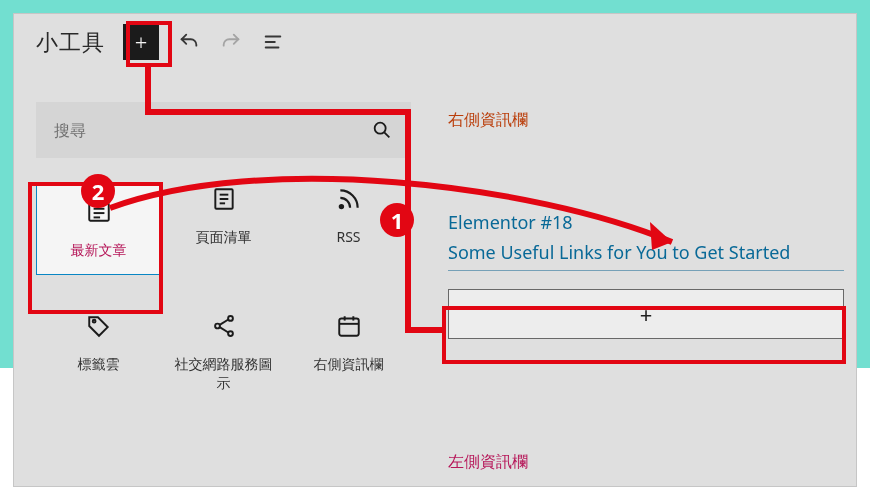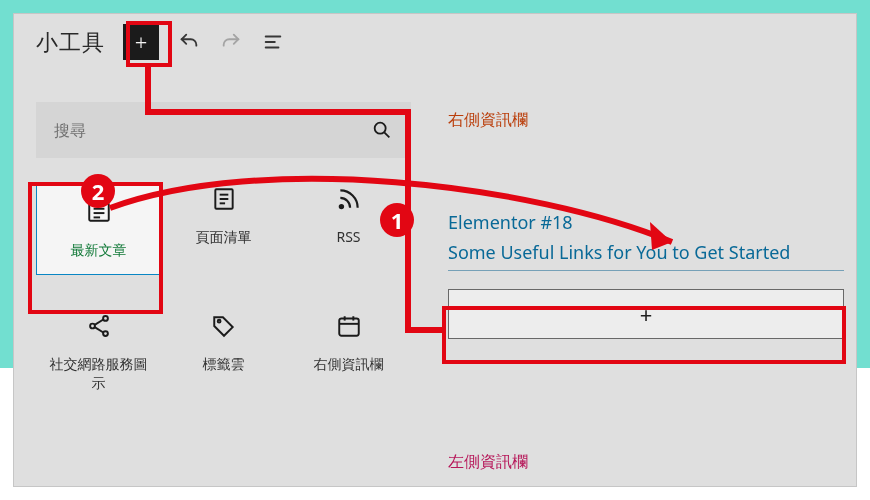--- a/index.html
+++ b/index.html
@@ -17,21 +17,21 @@
   .search { position:relative; width:100%; height:56px; background:#dedede; display:flex; align-items:center; padding:0 18px; }
   .search input { border:none; background:transparent; outline:none; font-size:16px; color:#701a75; width:100%; }
   .search .mag { position:absolute; right:18px; top:50%; transform:translateY(-50%); }
 
   .grid { margin-top:26px; display:grid; grid-template-columns:repeat(3,1fr); column-gap:0; row-gap:36px; }
   .blk { display:flex; flex-direction:column; align-items:center; gap:14px; }
   .blkicon { width:30px; height:30px; display:flex; align-items:center; justify-content:center; color:#1d1d1d; }
   .blklbl { font-size:14px; color:#333; text-align:center; line-height:1.35; max-width:108px; }
 
   .blk.sel { background:#fff; border:1px solid #0a8ccc; padding:12px 0 14px; }
-  .blk.sel .blklbl { color:#15803d; }
+  .blk.sel .blklbl { color:#be185d; }
 
   .right { position:absolute; left:434px; right:12px; top:96px; }
   .areaTitle { font-size:16px; color:#c2410c; margin-bottom:88px;font-family:Liberation Serif, serif; }
   .areaTitle2 { position:absolute; left:434px; top:436px; font-size:16px; color:#be185d; }
   .link { color:#0a6e9e; font-size:18px; line-height:1.55; }
   .link.u { border-bottom:1px solid #7aa7bf; padding-bottom:3px; display:block; }
   .links { display:flex; flex-direction:column; gap:2px; margin-top:-10px; }
 
   .addslot { margin-top:18px; height:50px; background:#f7f7f7; border:1px solid #6d6d6d; display:flex; align-items:center; justify-content:center; font-size:22px; color:#222; }
 
@@ -115,38 +115,38 @@
                 <path d="M4 4a16 16 0 0116 16"></path>
                 <circle cx="5" cy="19" r="1.5" fill="currentColor"></circle>
               </svg>
           </span>
           <span class="blklbl">RSS</span>
         </div>
 
         <div class="blk">
           <span class="blkicon">
             <svg width="26" height="26" viewBox="0 0 24 24" fill="none" stroke="currentColor" stroke-width="1.8">
+                <path d="M20 13l-8 8-9-9V4h8l9 9z"></path>
+                <circle cx="7.5" cy="7.5" r="1.3"></circle>
+              </svg>
+          </span>
+          <span class="blklbl">標籤雲</span>
+        </div>
+
+        <div class="blk">
+          <span class="blkicon">
+            <svg width="26" height="26" viewBox="0 0 24 24" fill="none" stroke="currentColor" stroke-width="1.8">
                 <circle cx="18" cy="5" r="2.2"></circle>
                 <circle cx="6" cy="12" r="2.2"></circle>
                 <circle cx="18" cy="19" r="2.2"></circle>
                 <line x1="8" y1="11" x2="16" y2="6"></line>
                 <line x1="8" y1="13" x2="16" y2="18"></line>
               </svg>
           </span>
           <span class="blklbl">社交網路服務圖示</span>
-        </div>
-
-        <div class="blk">
-          <span class="blkicon">
-            <svg width="26" height="26" viewBox="0 0 24 24" fill="none" stroke="currentColor" stroke-width="1.8">
-                <path d="M20 13l-8 8-9-9V4h8l9 9z"></path>
-                <circle cx="7.5" cy="7.5" r="1.3"></circle>
-              </svg>
-          </span>
-          <span class="blklbl">標籤雲</span>
         </div>
 
         <div class="blk">
           <span class="blkicon">
             <svg width="26" height="26" viewBox="0 0 24 24" fill="none" stroke="currentColor" stroke-width="1.8">
                 <rect x="3" y="5" width="18" height="16" rx="2"></rect>
                 <line x1="3" y1="10" x2="21" y2="10"></line>
                 <line x1="8" y1="3" x2="8" y2="7"></line>
                 <line x1="16" y1="3" x2="16" y2="7"></line>
               </svg>

